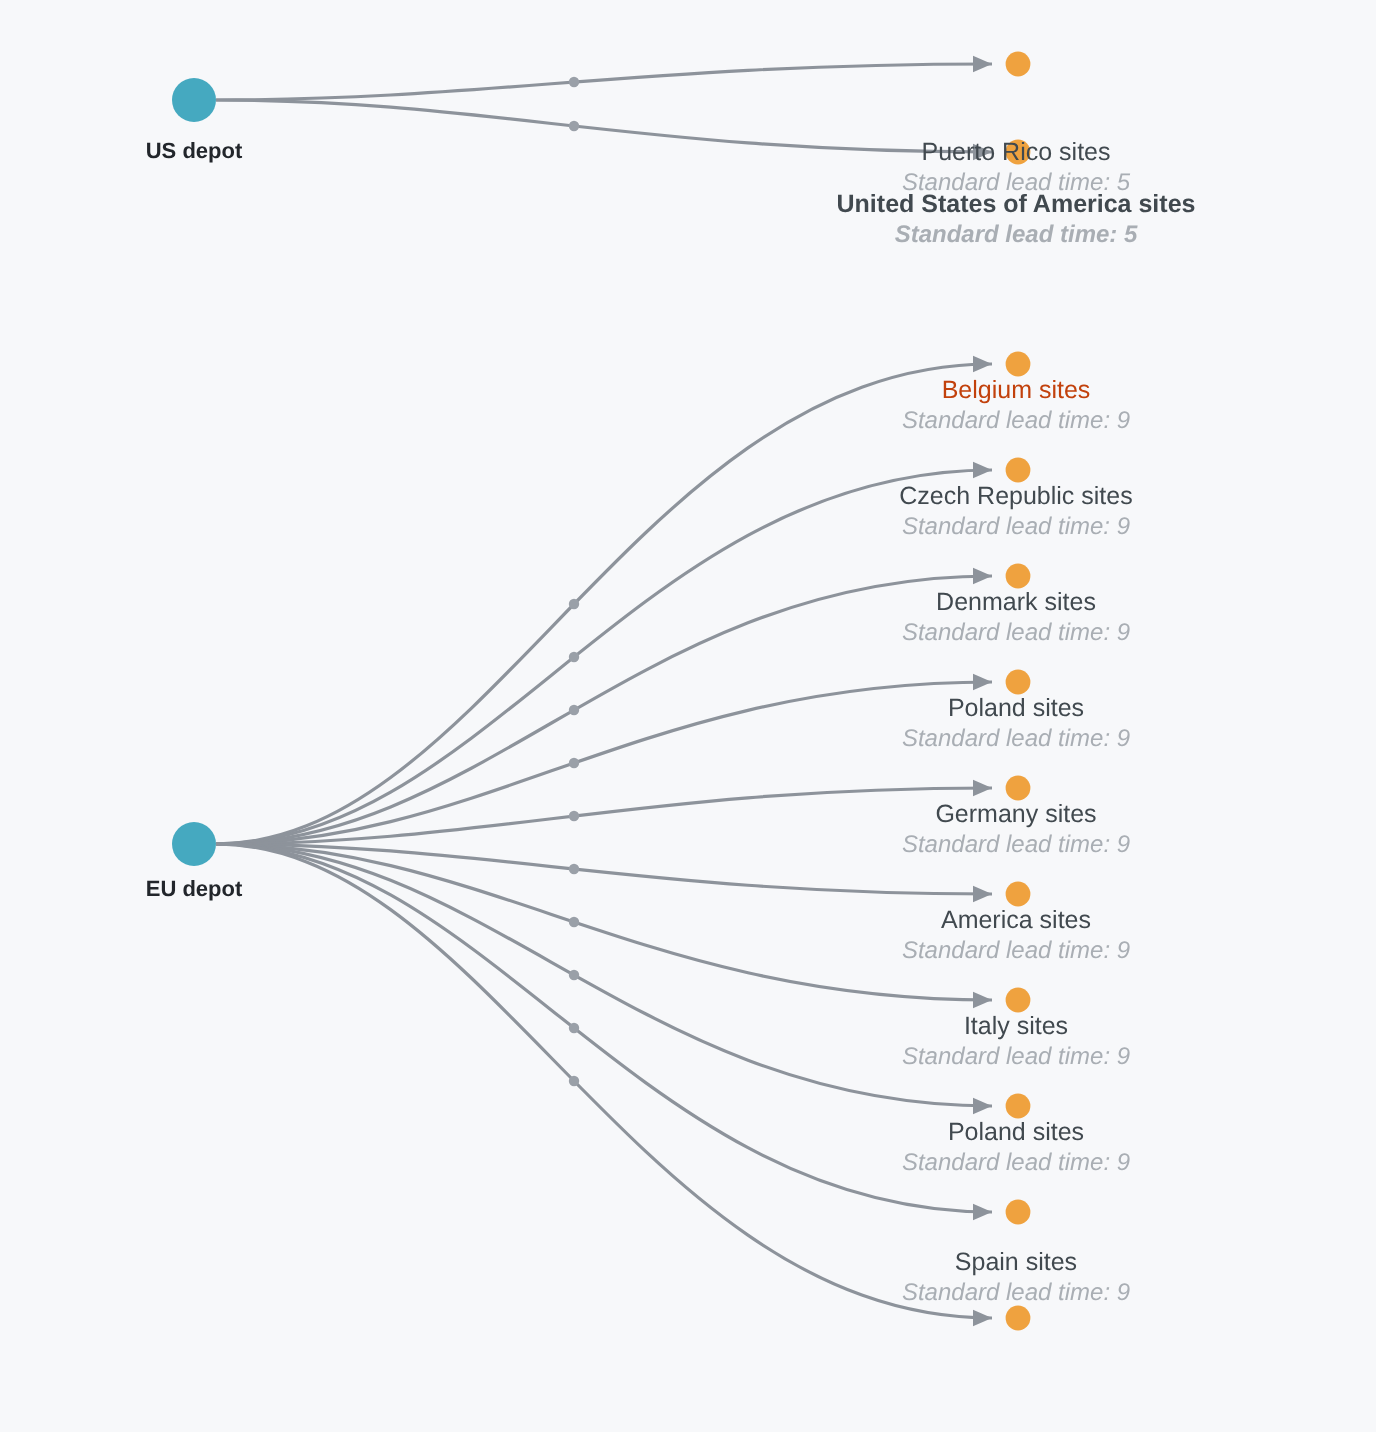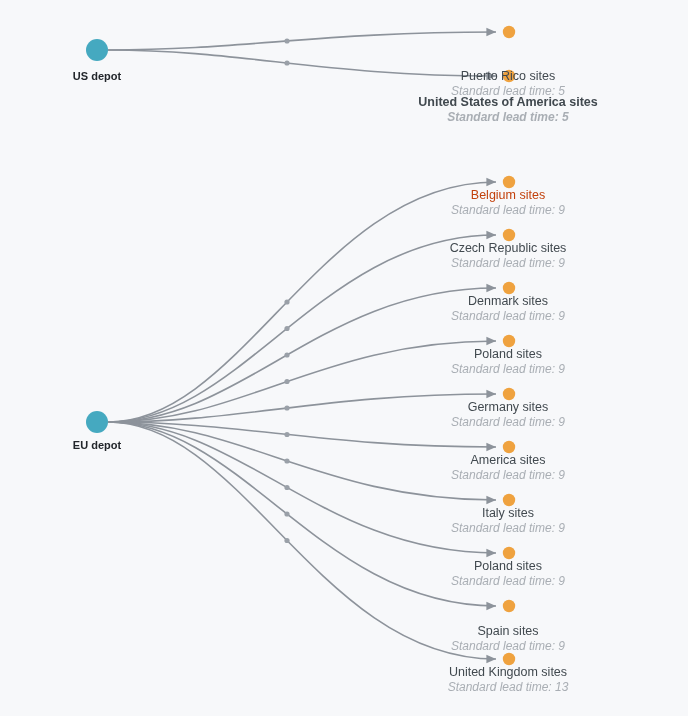--- a/index.html
+++ b/index.html
@@ -152,19 +152,15 @@
       <div class="dest-sub" style="color: rgb(169, 174, 180);">Standard lead time: 9</div>
     </div>
     <div class="dest-group" style="left: 508px; top: 559px;">
       <div class="dest-title" style="color: rgb(65, 73, 79); text-align: center;">Poland sites</div>
       <div class="dest-sub" style="color: rgb(169, 174, 180);">Standard lead time: 9</div>
     </div>
     <div class="dest-group" style="left: 508px; top: 612px; margin-top: 12px;">
       <div class="dest-title" style="color: rgb(65, 73, 79);">Spain sites</div>
       <div class="dest-sub" style="color: rgb(169, 174, 180);">Standard lead time: 9</div>
     </div>
-    <div class="dest-group" style="left: 508px; top: 665px;">
-      <div class="dest-title" style="color: rgb(65, 73, 79);">United Kingdom sites</div>
-      <div class="dest-sub" style="color: rgb(169, 174, 180);">Standard lead time: 13</div>
-    </div>
     <div class="depot-label" style="left: 97px; top: 70px; color: rgb(34, 38, 43);">US depot</div>
     <div class="depot-label" style="left: 97px; top: 439px; color: rgb(34, 38, 43);">EU depot</div>
   </div>
 
 </body></html>

